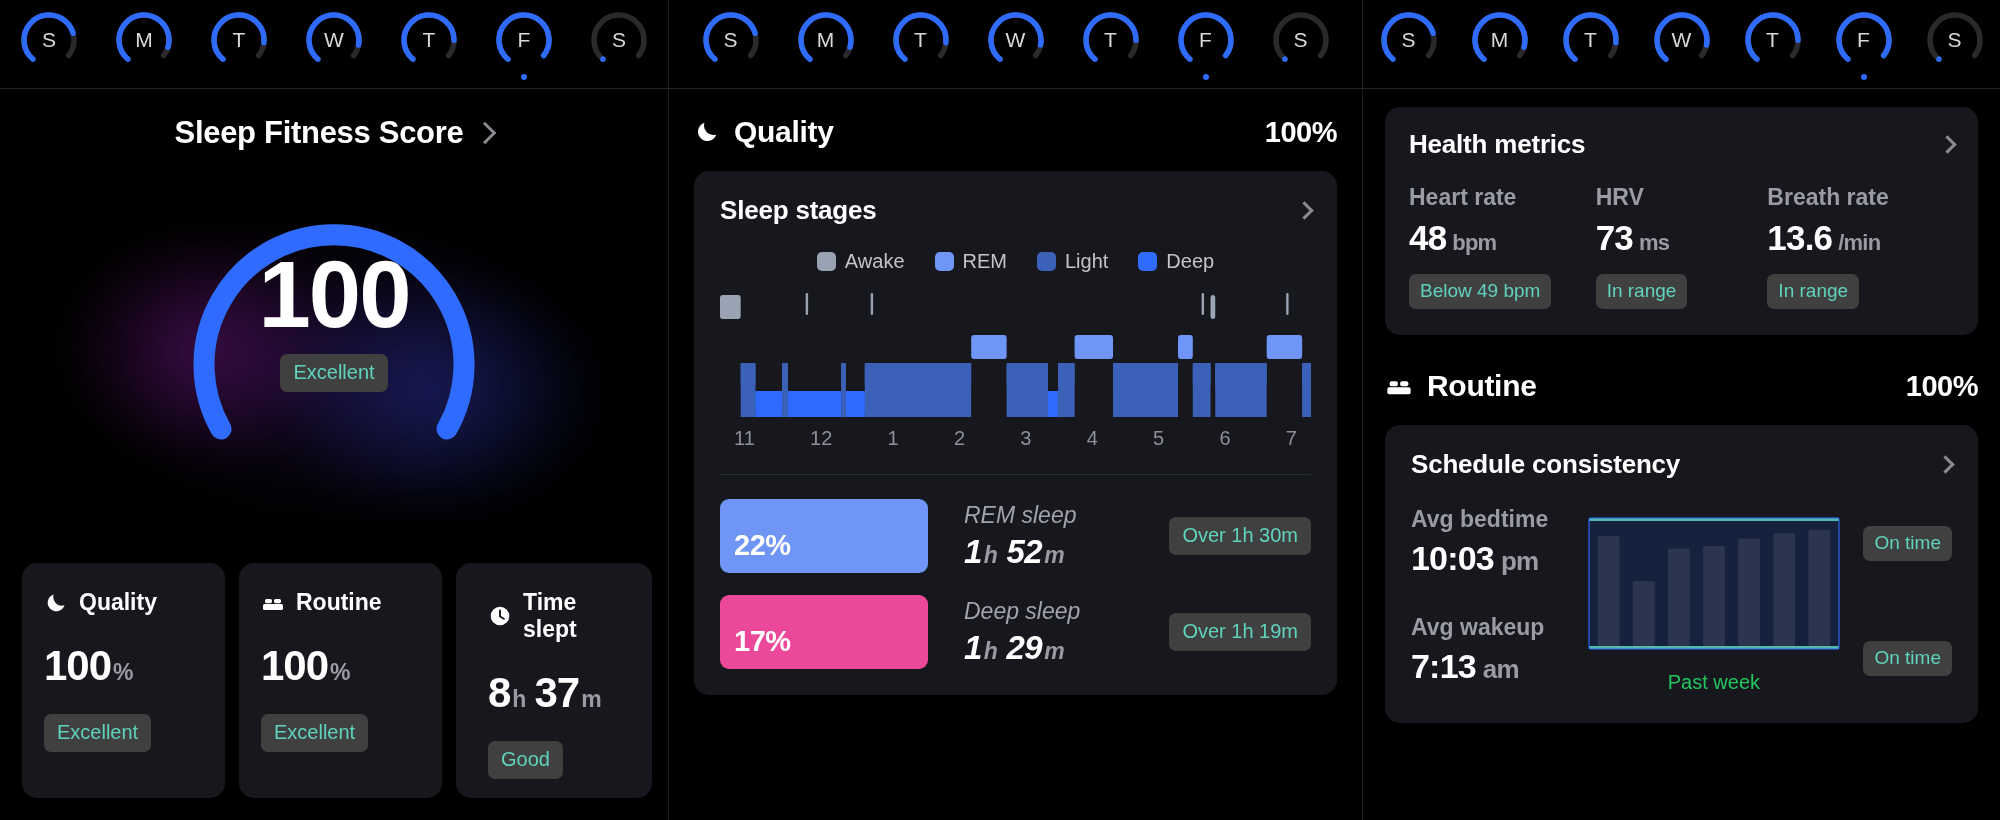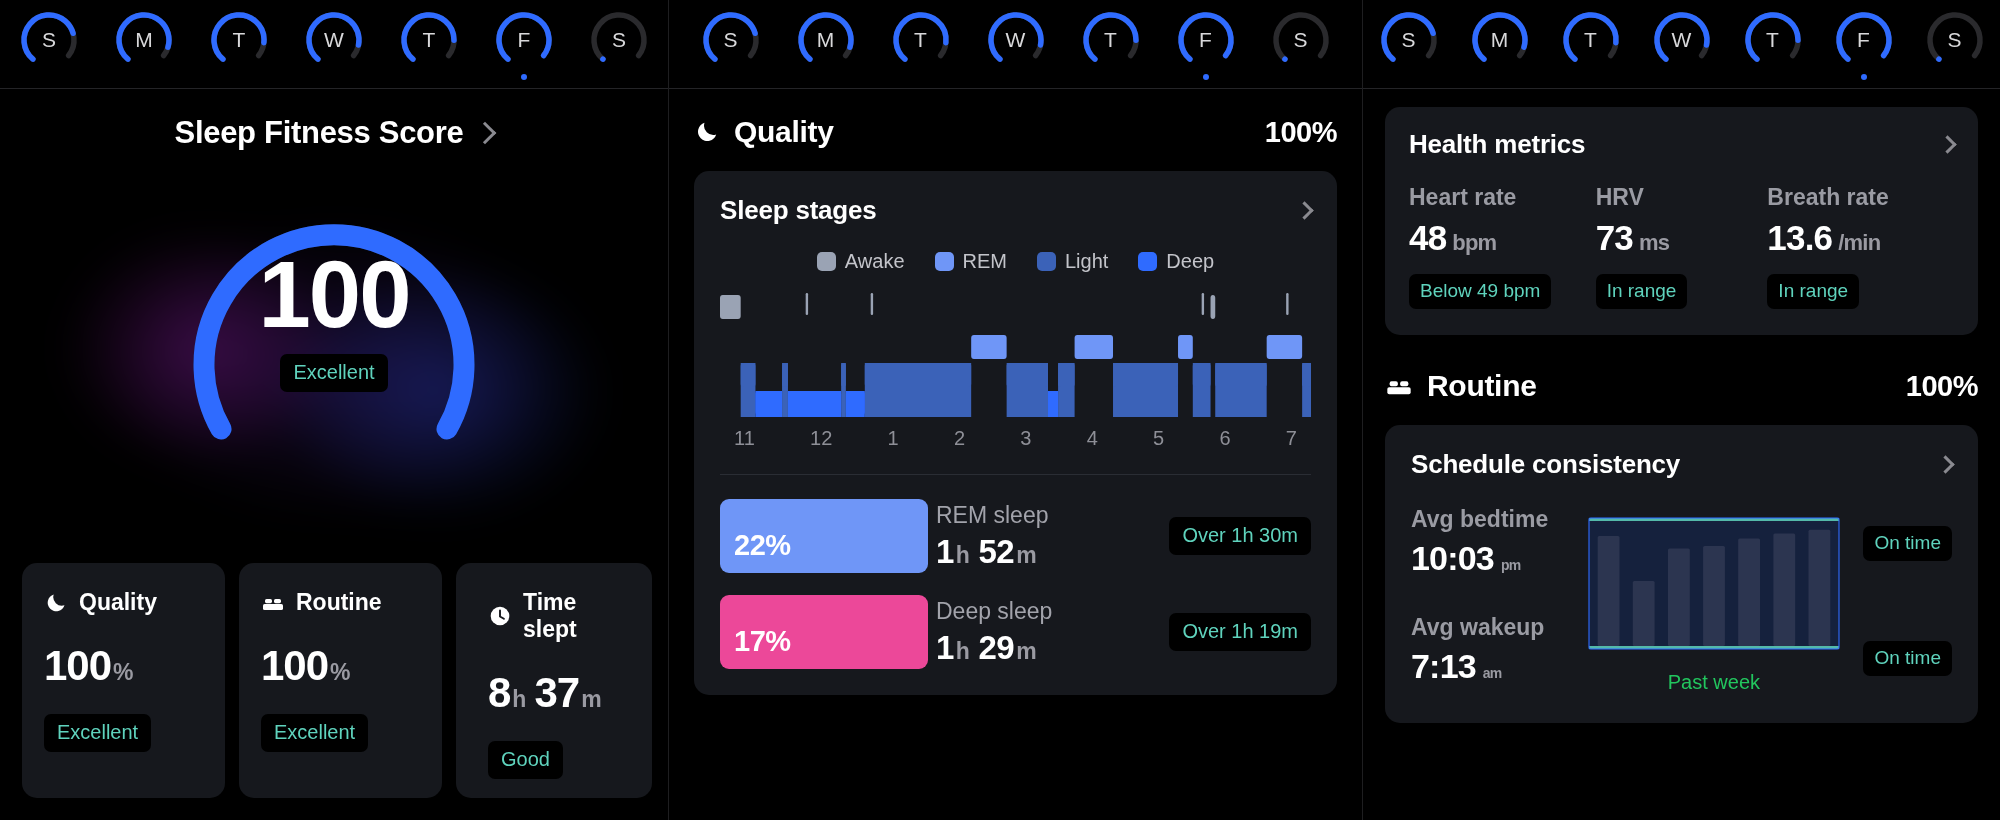--- a/index.html
+++ b/index.html
@@ -81,21 +81,21 @@
     display: flex; flex-direction: column;
     align-items: center; justify-content: center;
     padding-top: 8px;
   }
   .gauge-num {
     font-size: 94px; font-weight: 700; line-height: 0.95;
     letter-spacing: -2px; color: #ffffff;
   }
   .badge {
     display: inline-block; border-radius: 7px;
-    background: #000000; color: #5fd3bd;
+    background: #404040; color: #5fd3bd;
     font-size: 20px; font-weight: 500;
     padding: 7px 13px 8px; margin-top: 14px;
     white-space: nowrap;
   }
   .badge.sm { font-size: 19px; padding: 6px 11px 7px; }
 
   .mini-row {
     position: absolute; left: 22px; bottom: 22px;
     display: flex; gap: 14px; z-index: 4;
   }
@@ -165,21 +165,21 @@
     display: flex; align-items: center; margin-bottom: 22px;
   }
   .stage-row:last-child { margin-bottom: 0; }
   .stage-bar {
     width: 208px; height: 74px; border-radius: 9px;
     display: flex; align-items: flex-end;
     padding: 14px 0 11px 14px;
     font-size: 29px; font-weight: 700; color: #ffffff;
     letter-spacing: -0.5px;
   }
-  .stage-txt { margin-left: 8px; }
+  .stage-txt { margin-left: 36px; font-style: italic; }
   .stage-name { font-size: 23px; color: #a2a3ab; font-weight: 500; }
   .stage-dur {
     margin-top: 4px; font-size: 33px; font-weight: 700;
     display: flex; align-items: baseline; letter-spacing: -0.5px;
   }
   .stage-row .badge { margin-left: auto; margin-top: 0; }
 
   
   .right-inner { padding: 18px 22px 0 22px; }
   .hm-card {
@@ -205,21 +205,21 @@
     padding: 24px 26px 20px 26px;
     height: 298px;
   }
   .sched-body { display: flex; margin-top: 26px; }
   .sched-left { width: 190px; }
   .sc-lb { font-size: 23px; color: #9a9ba3; font-weight: 700; }
   .sc-val {
     margin-top: 6px; font-size: 34px; font-weight: 700;
     display: flex; align-items: baseline; letter-spacing: -0.8px;
   }
-  .sc-unit { font-size: 14px; font-weight: 700; color: #9a9aa2; margin-left: 7px; }
+  .sc-unit { font-size: 26px; font-weight: 700; color: #9a9aa2; margin-left: 7px; }
   .sc-gap { height: 36px; }
 
   .wk-wrap { flex: 1; display: flex; flex-direction: column; align-items: center; }
   .wk-chart { position: relative; width: 254px; height: 155px; }
   .wk-chart svg { display: block; }
   .wk-cap {
     margin-top: 10px; font-size: 20px; color: #22c55e; font-weight: 500;
   }
   .sched-badges {
     width: 120px; display: flex; flex-direction: column;

